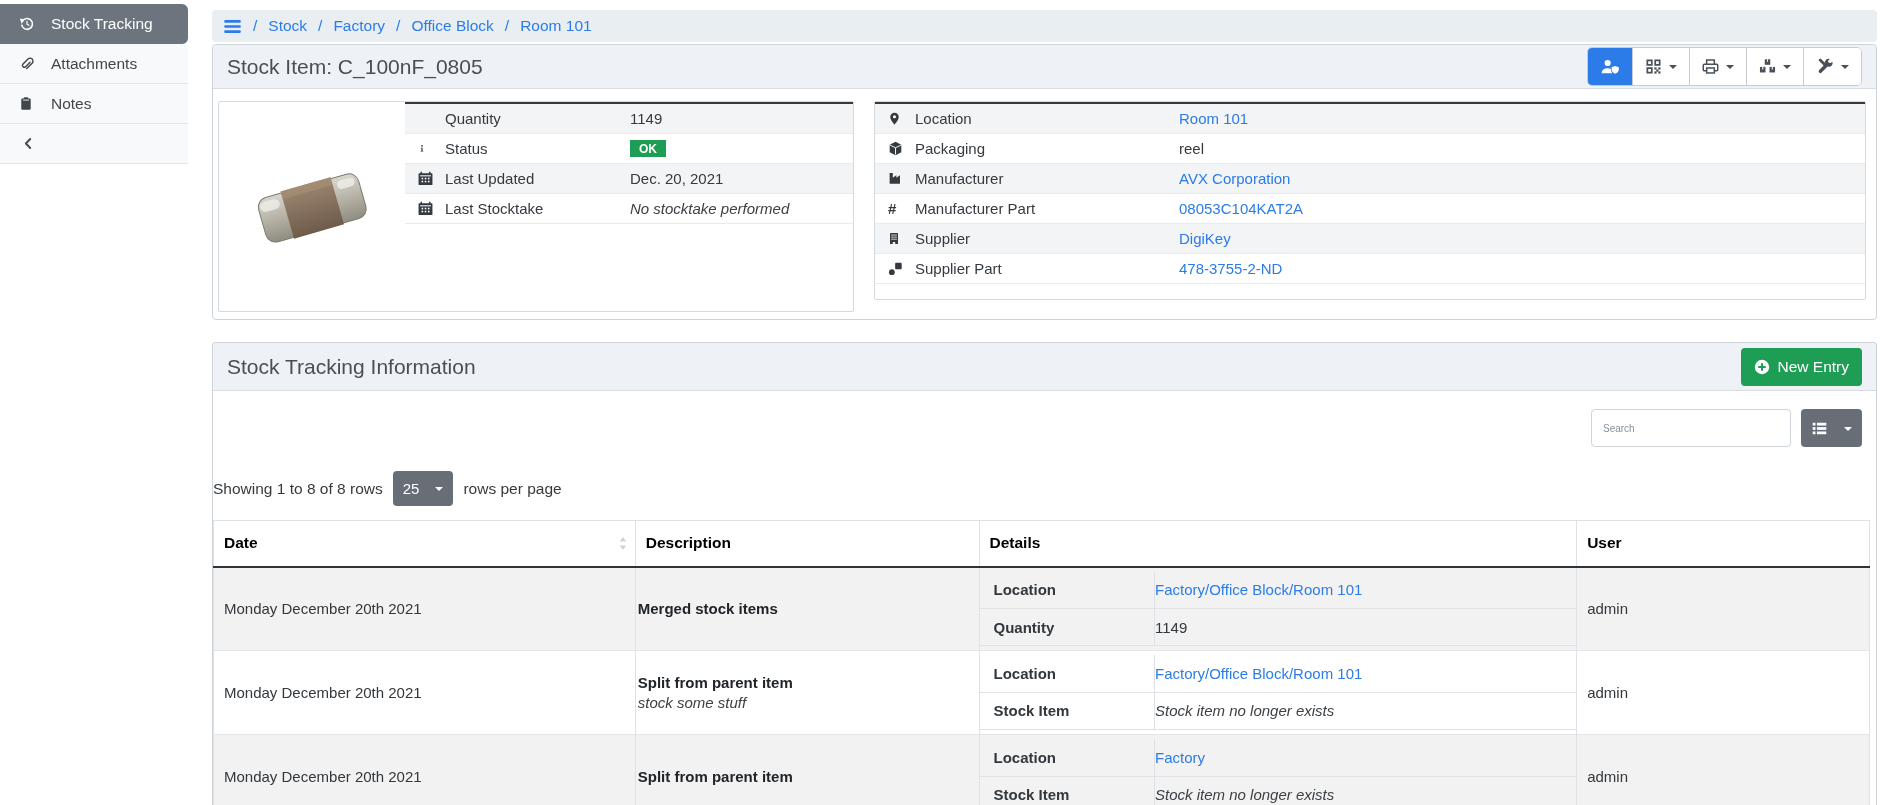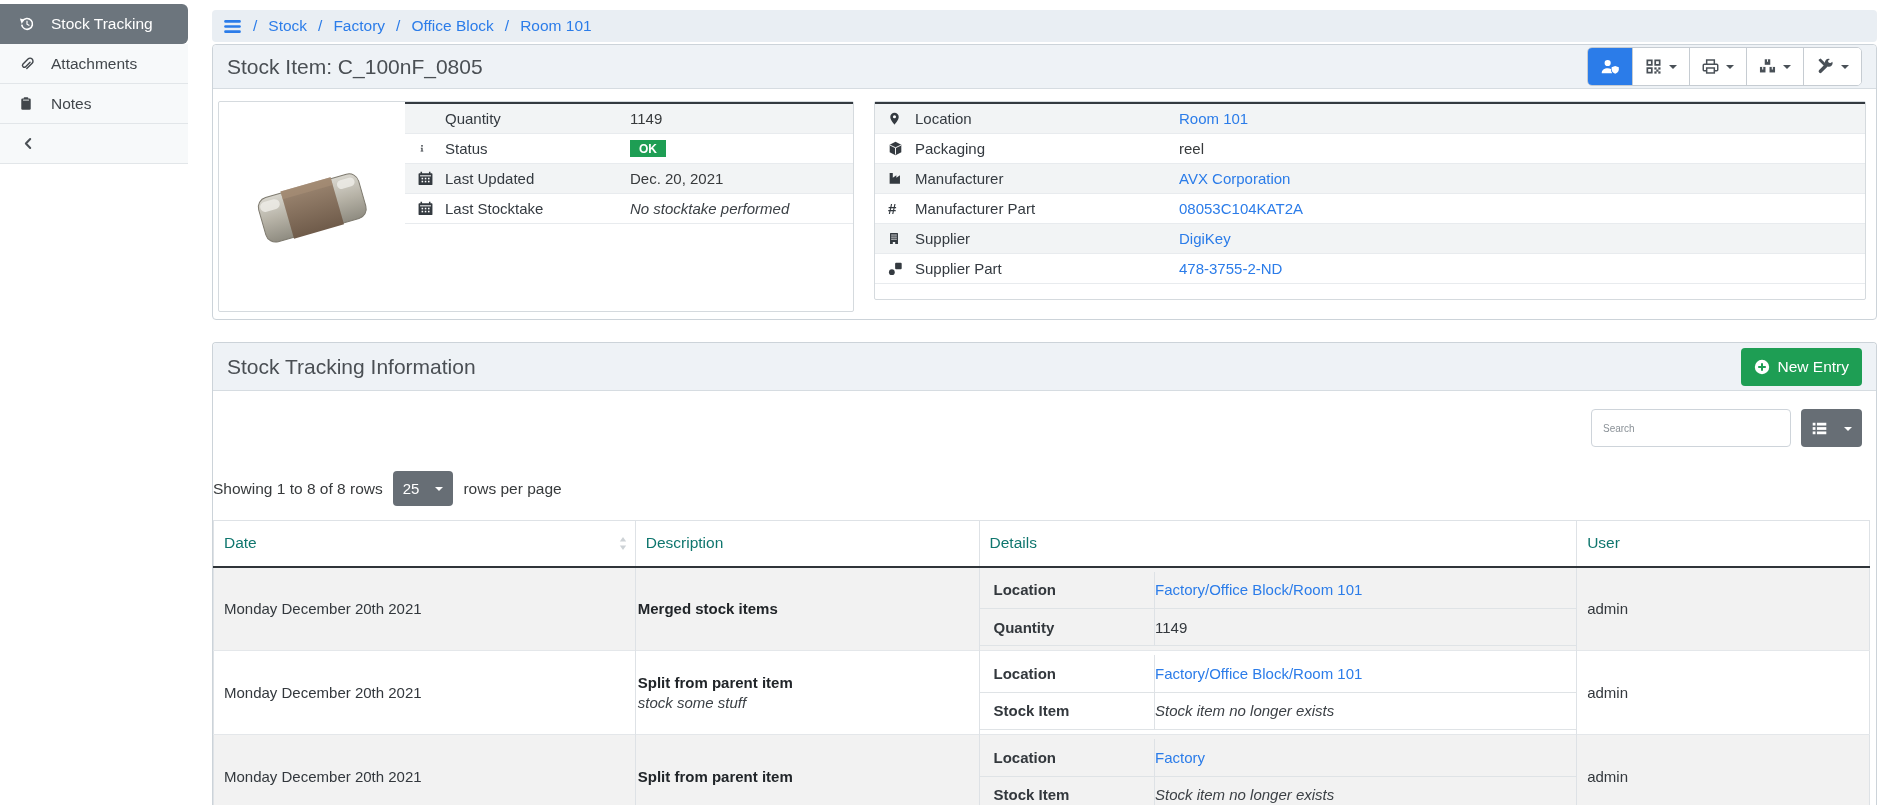--- a/index.html
+++ b/index.html
@@ -78,21 +78,21 @@
   .search-input { width:200px; height:38px; border:1px solid #ced4da; border-radius:4px;
     padding:0 11px; font-size:10px; color:#495057; font-family:"Liberation Sans", sans-serif; }
   .search-input::placeholder { color:#8a9197; }
   .btn-dark { display:flex; align-items:center; gap:16px; background:var(--c-secondary); color:#fff;
     border:none; border-radius:4px; height:38px; padding:0 10px; cursor:pointer; }
 
   .page-row { display:flex; align-items:center; gap:10px; padding:24px 0 0 0; font-size:15.5px; color:#373a3c; }
   .pgsize-btn { height:35px; padding:0 10px; font-size:15px; }
 
   .track-table { border-collapse:collapse; width:1657px; margin-top:14px; border:1px solid #dee2e6; }
-  .track-table th { height:46px; text-align:left; font-size:15.5px; color:#0f766e; font-weight:400;
+  .track-table th { height:46px; text-align:left; font-size:15.5px; color:#000000; font-weight:700;
     padding-left:10px; border-left:1px solid #dee2e6; border-bottom:2px solid #2f3439; background:#fff; cursor:pointer; }
   .track-table th:first-child { border-left:none; }
   .th-inner { display:flex; align-items:center; justify-content:space-between; padding-right:8px; }
   .track-table td { border-left:1px solid #dee2e6; vertical-align:middle; font-size:15px; color:#33383d; }
   .track-table td:first-child { border-left:none; }
   .track-row:nth-child(odd) { background:#f2f2f2; }
   .track-row { border-bottom:1px solid #e4e7ea; }
   .td-date { padding-left:10px; height:84px; }
   .td-desc { padding-left:2px; }
   .td-desc strong { color:#212529; }

